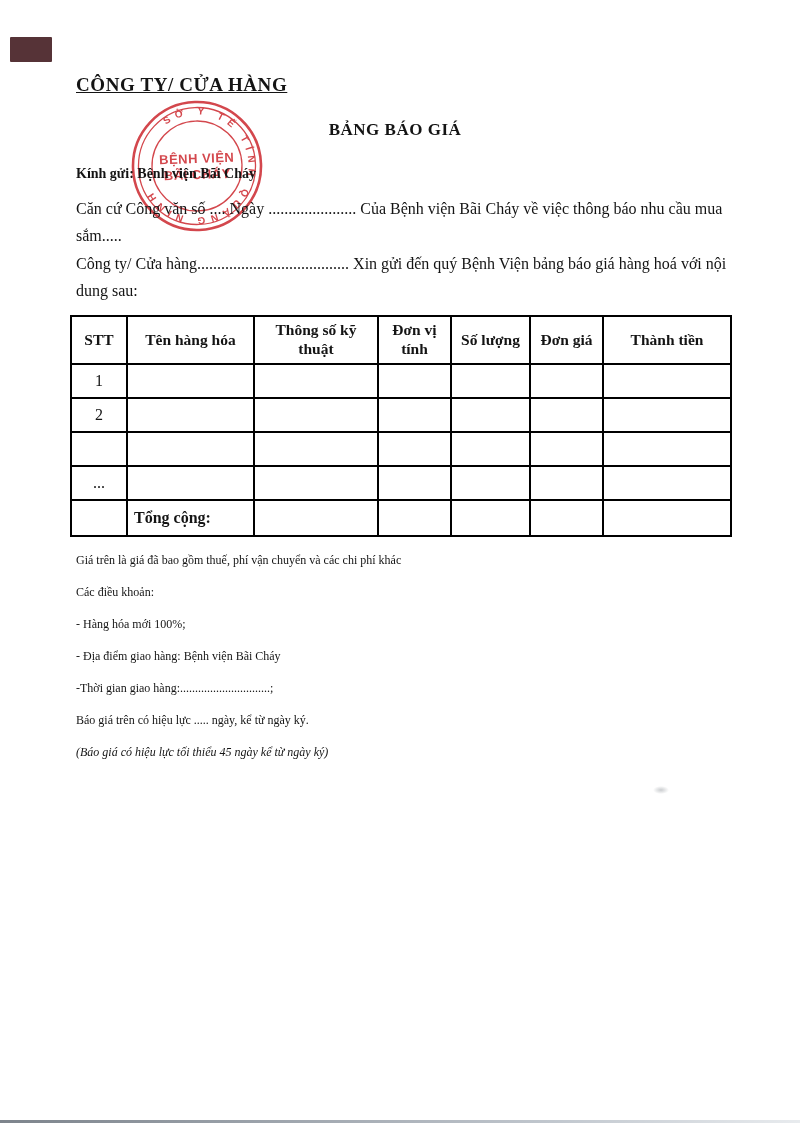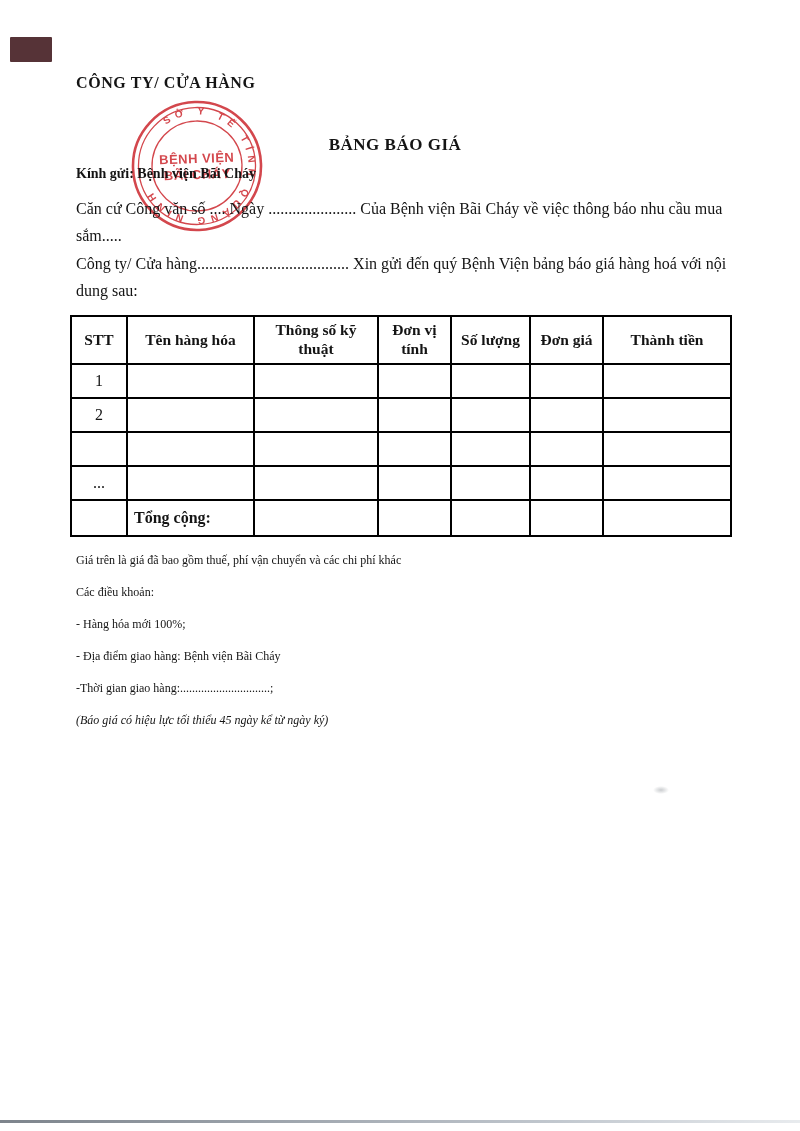--- a/index.html
+++ b/index.html
@@ -7,24 +7,24 @@
     position:relative;
     width:800px;height:1131px;
     background:#ffffff;
     font-family:"Liberation Serif","DejaVu Serif",serif;
     color:#141414;
     overflow:hidden;
   }
   .abs{position:absolute;}
   .company-header{
     left:76px;top:74px;
-    font-size:16px;font-weight:700;letter-spacing:.6px;
+    font-size:19px;font-weight:700;letter-spacing:.6px;text-decoration:underline;
   }
   .doc-title{
-    left:0;top:135px;width:790px;
+    left:0;top:120px;width:790px;
     text-align:center;font-size:17px;font-weight:700;letter-spacing:.5px;
   }
   .recipient{
     left:76px;top:166px;
     font-size:14px;font-weight:700;
   }
   .para{
     left:76px;width:660px;
     font-size:16px;line-height:27px;
     text-align:left;
@@ -186,16 +186,17 @@
     </tr>
   </tbody>
     </table>
 
   <div class="abs terms">
     <div class="terms-line">Giá trên là giá đã bao gồm thuế, phí vận chuyển và các chi phí khác</div>
     <div class="terms-line">Các điều khoản:</div>
     <div class="terms-line">- Hàng hóa mới 100%;</div>
     <div class="terms-line">- Địa điểm giao hàng: Bệnh viện Bãi Cháy</div>
     <div class="terms-line">-Thời gian giao hàng:..............................;</div>
+    <div class="terms-line">Báo giá trên có hiệu lực ..... ngày, kể từ ngày ký.</div>
     <div class="terms-line italic">(Báo giá có hiệu lực tối thiểu 45 ngày kể từ ngày ký)</div>
   </div>
 
 </div>
 
 </body></html>

